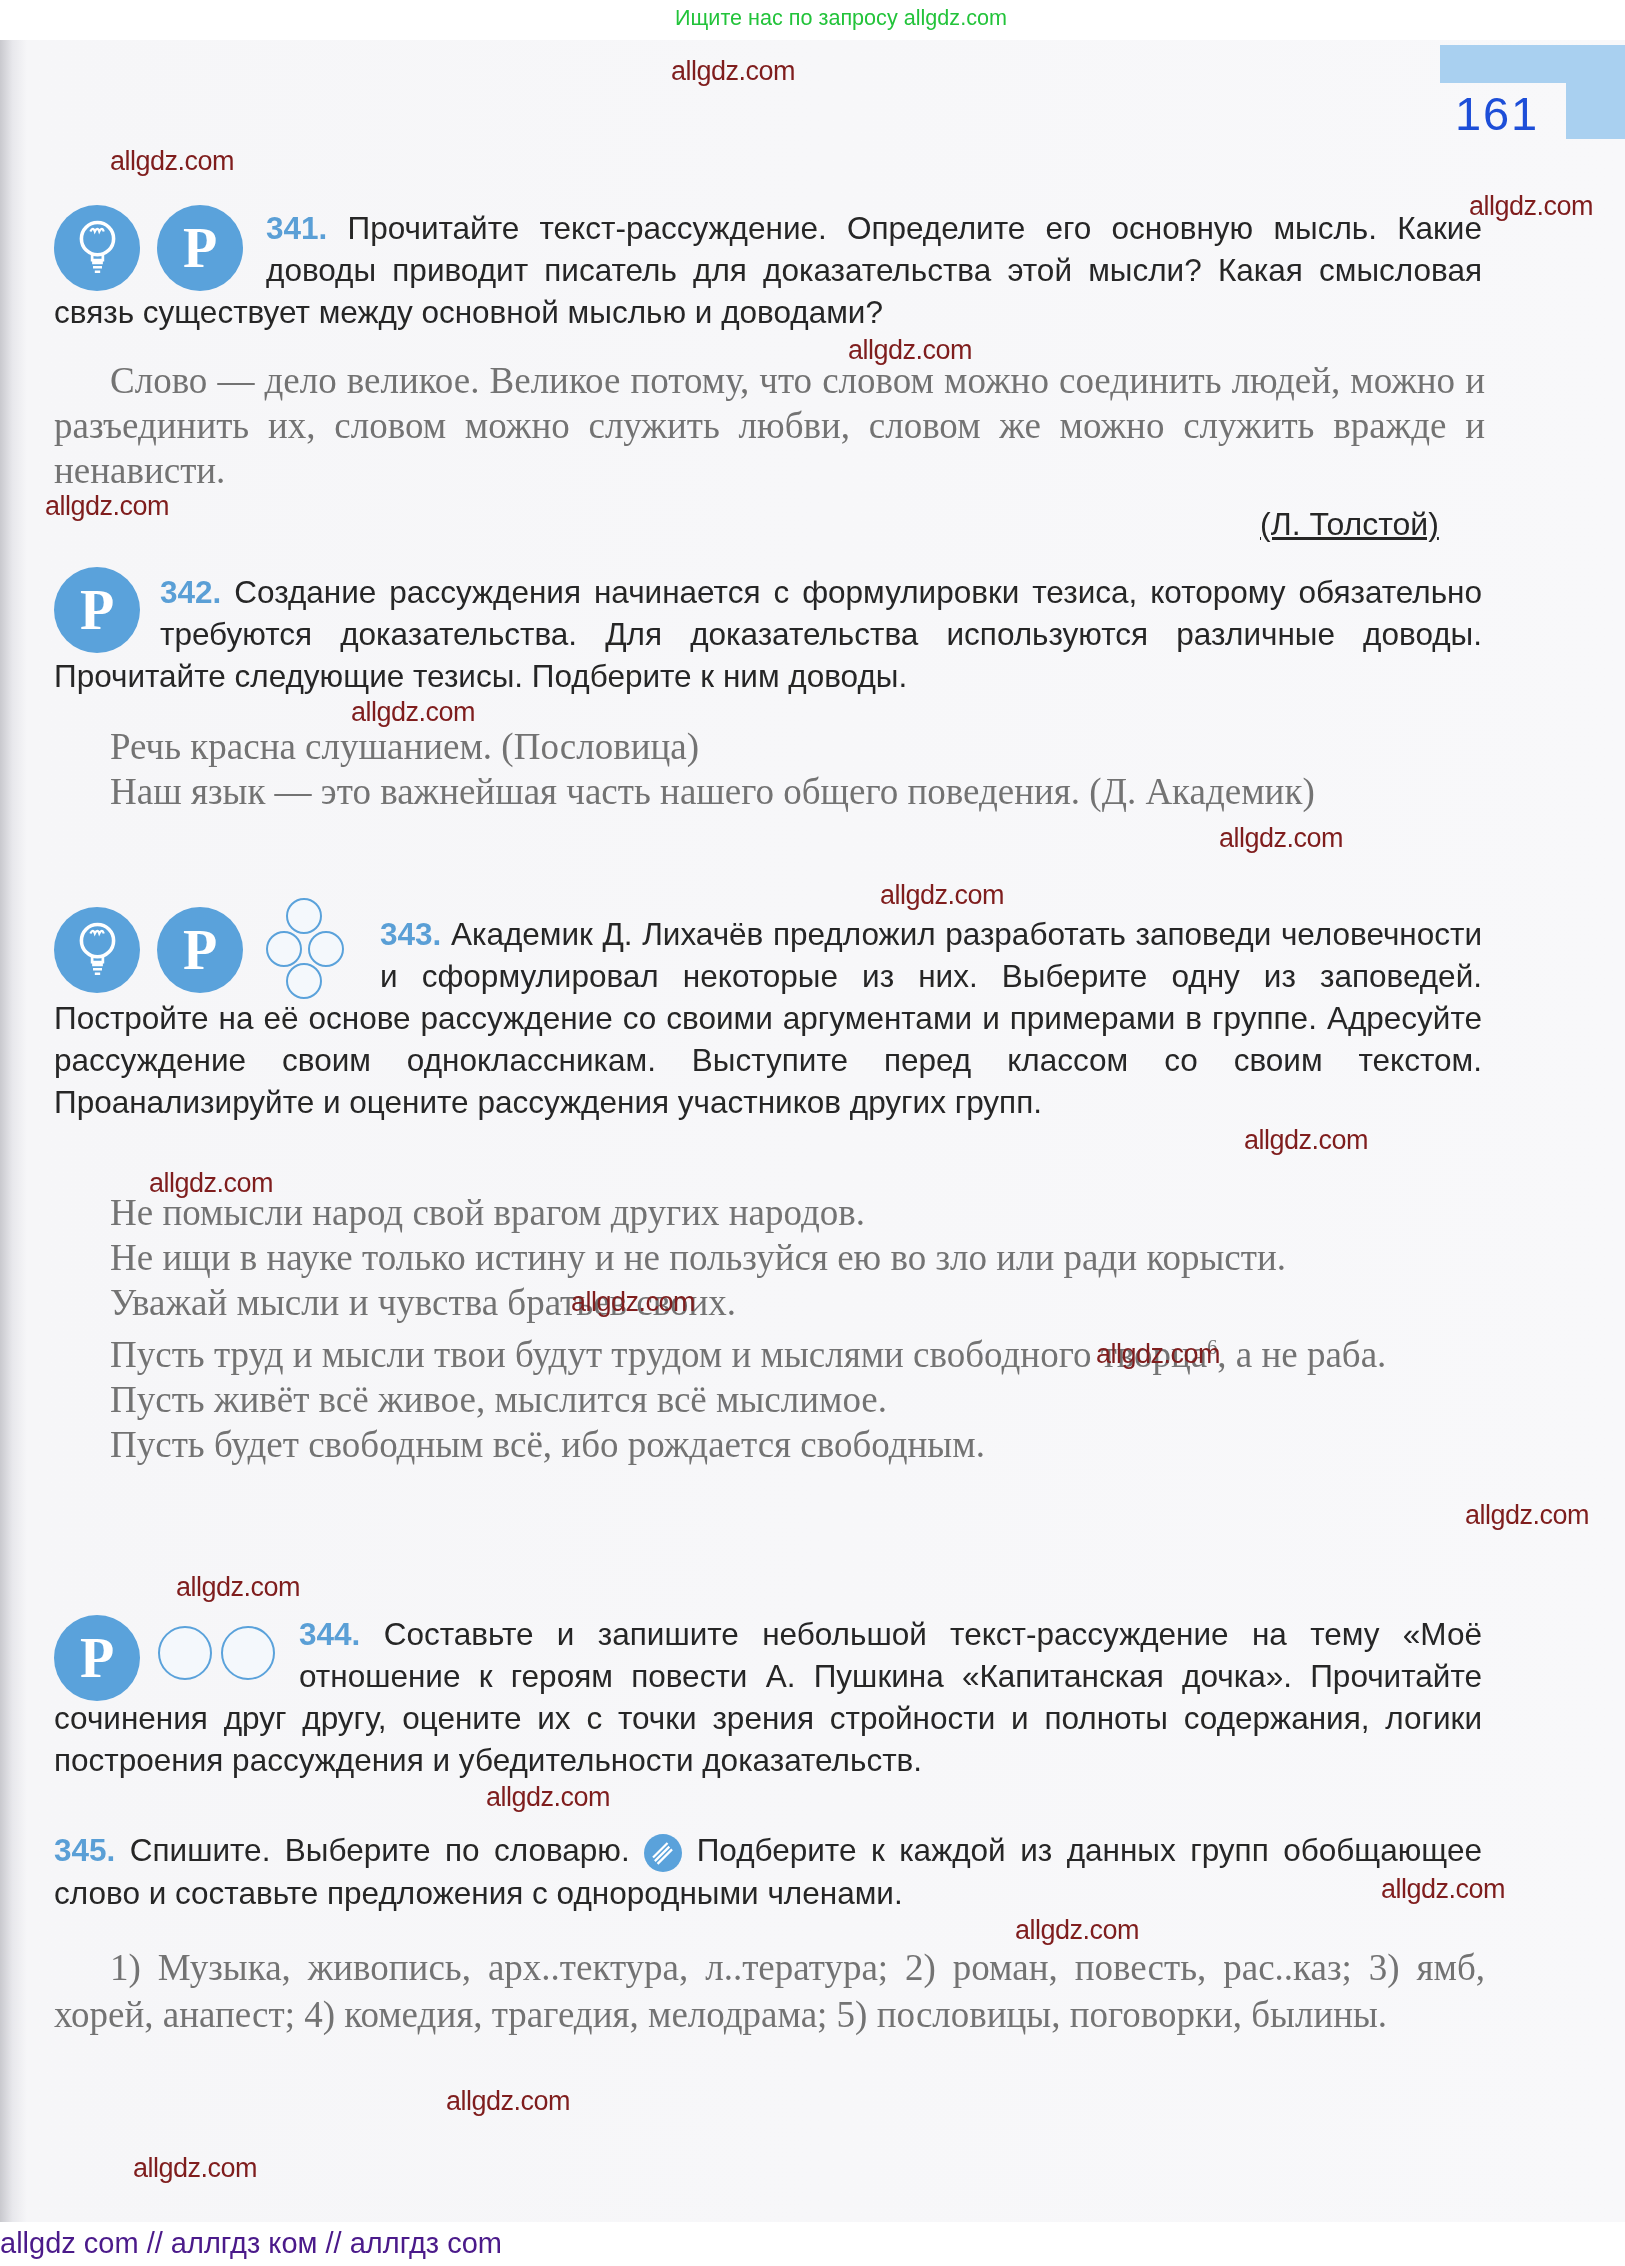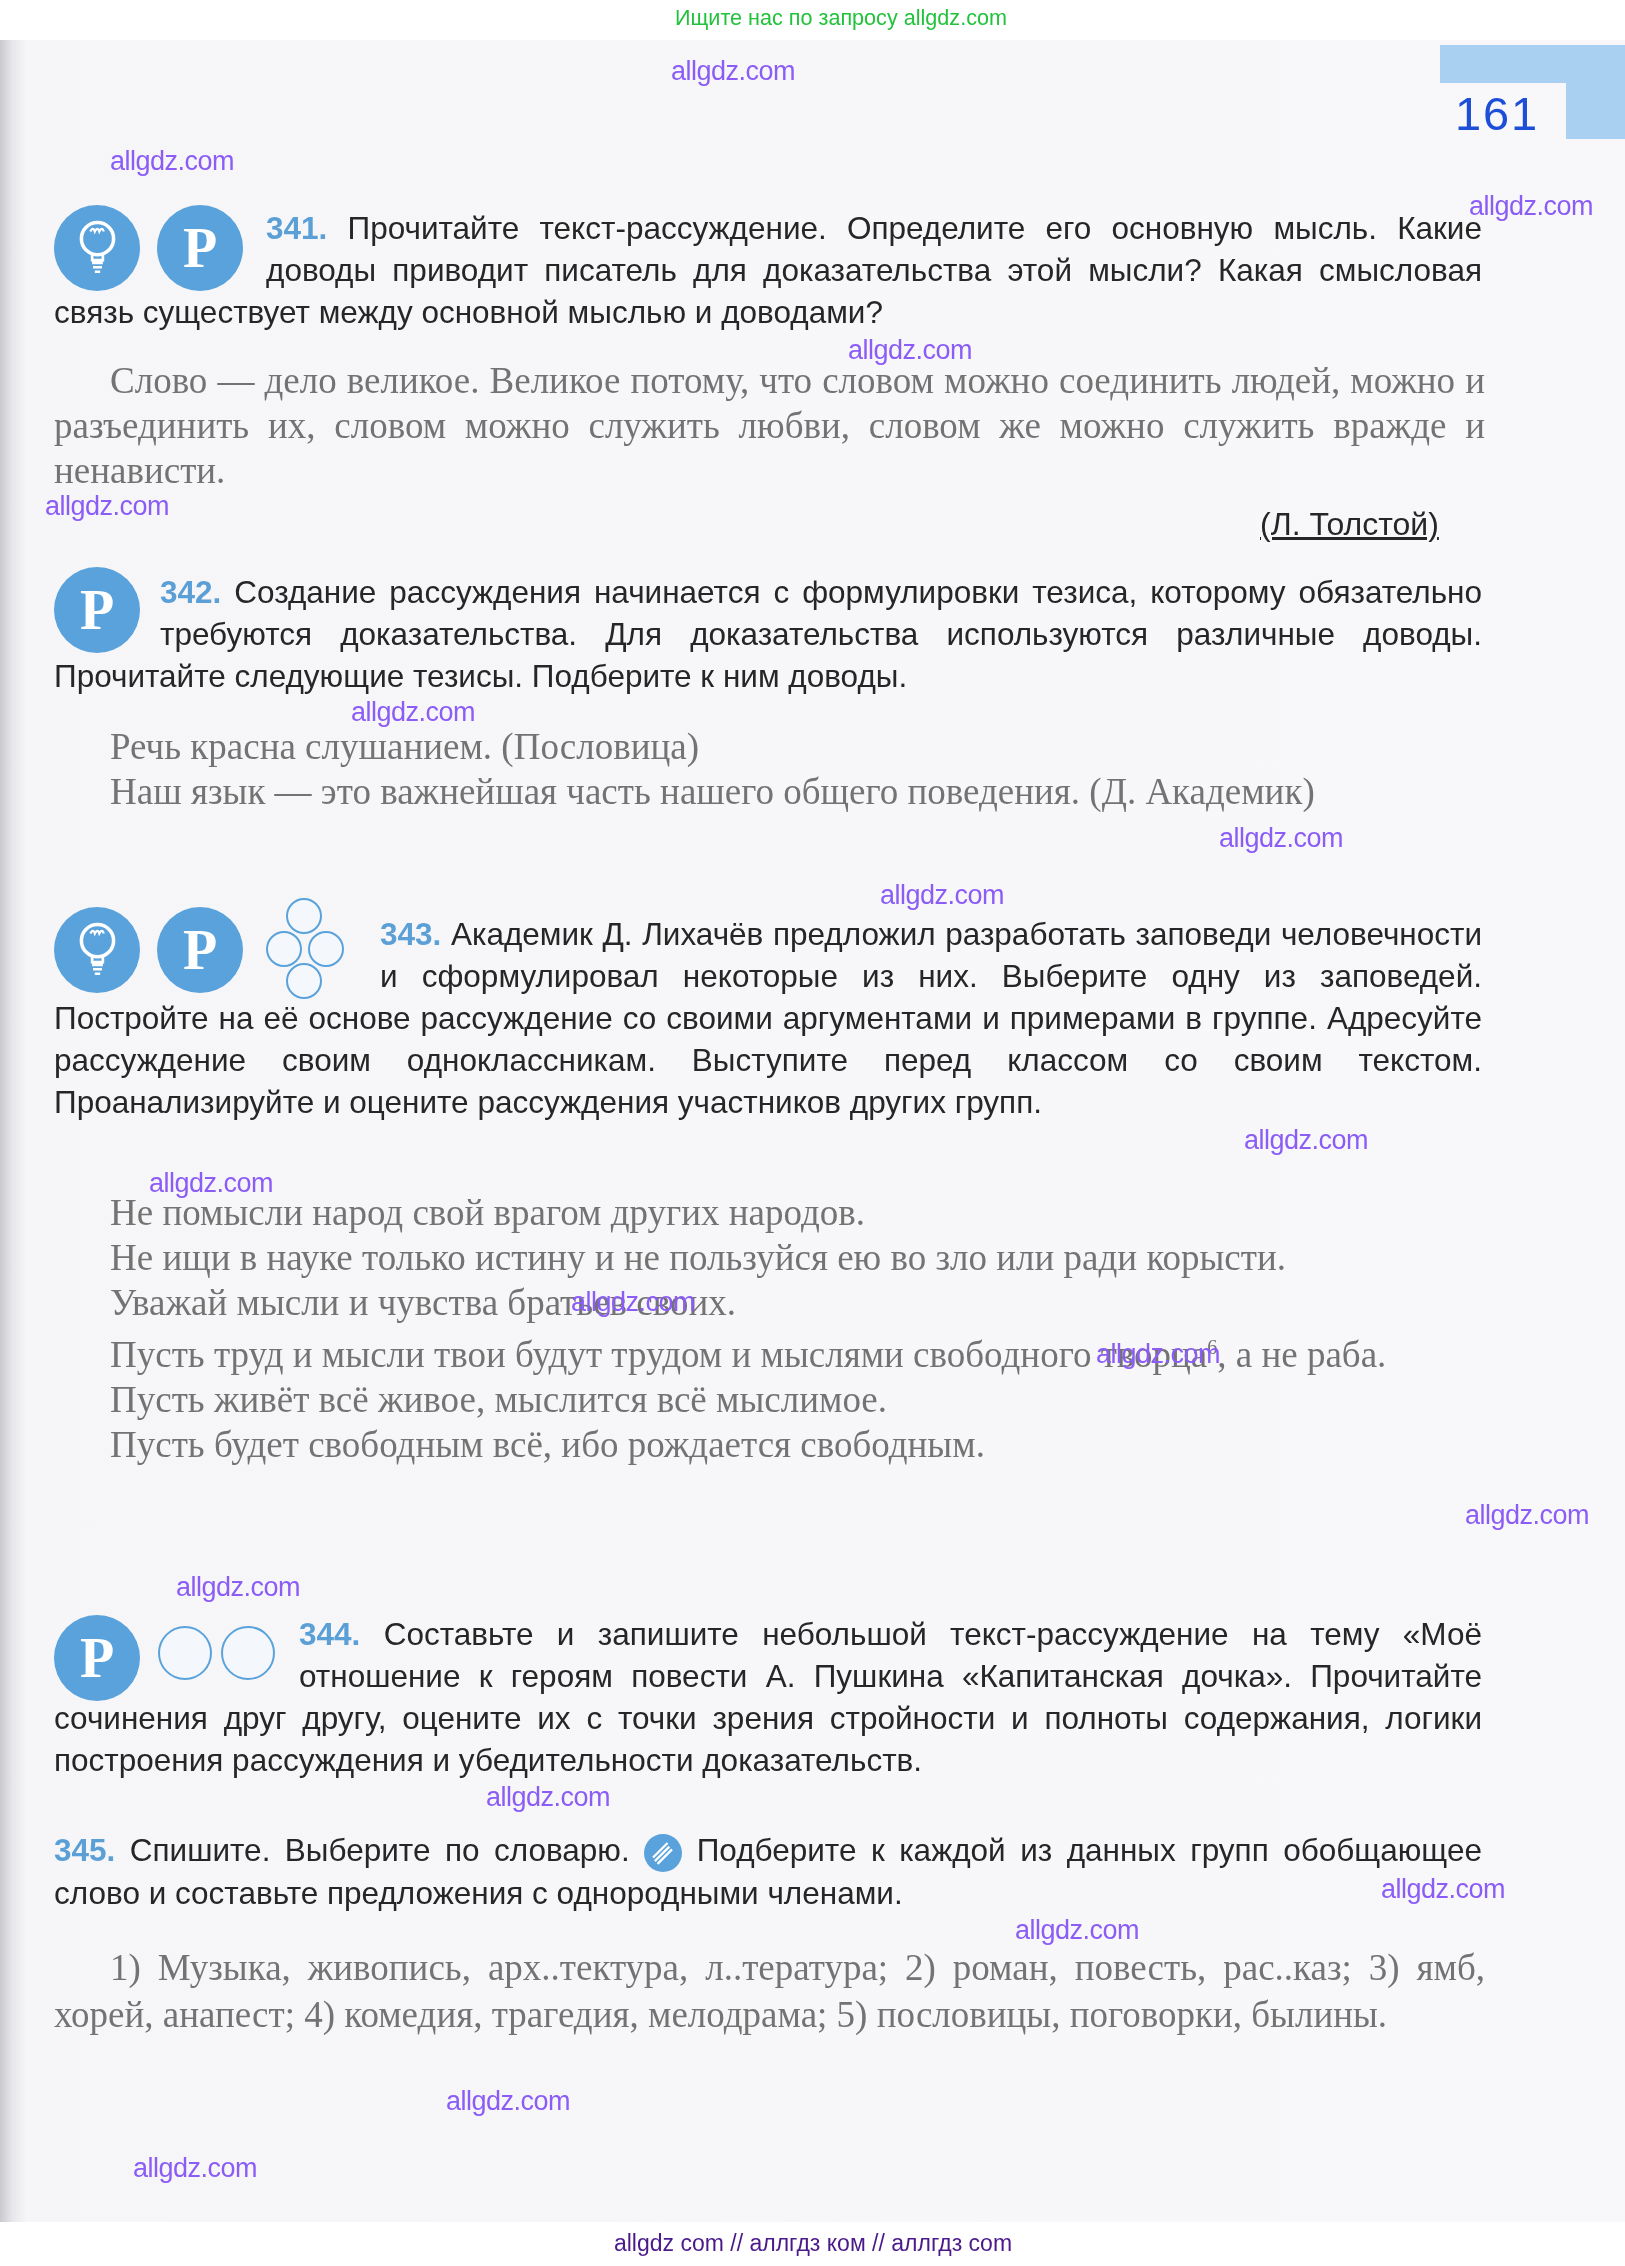--- a/index.html
+++ b/index.html
@@ -13,37 +13,37 @@
     text-align: center; line-height: 36px; font-size: 21.6px; color: #22c33a;
     background: #ffffff;
     padding-left: 28px;
   }
   .page {
     position: absolute; left: 0; top: 40px; width: 1626px; height: 2182px;
     background: linear-gradient(90deg, #c9c9ce 0px, #e8e8ec 12.6px, #f6f6f8 27px, #f8f8fa 100%);
   }
   .bottom-banner {
     position: absolute; left: 0; top: 2223px; width: 1626px; height: 43px;
-    text-align: center; line-height: 40px; font-size: 23px; color: #4b1a8a;
+    text-align: left; line-height: 40px; font-size: 29px; color: #4b1a8a;
     background: #ffffff;
   }
   .page-tab-top {
     position: absolute; left: 1440px; top: 45px; width: 185px; height: 38px;
     background: #a9d0f0;
   }
   .page-tab-side {
     position: absolute; left: 1566px; top: 45px; width: 59px; height: 94px;
     background: #a9d0f0;
   }
   .page-number {
     position: absolute; left: 1455px; top: 86px; font-size: 47px; font-weight: normal;
     color: #1d4ed8; font-family: "Liberation Sans", sans-serif; letter-spacing: 1.8px;
   }
   .wm {
-    position: absolute; font-size: 27px; color: #8b5cf6; font-family: "Liberation Sans", sans-serif;
+    position: absolute; font-size: 27px; color: #7f1d1d; font-family: "Liberation Sans", sans-serif;
     letter-spacing: -0.5px;
   }
   .task {
     position: absolute; left: 54px; width: 1428px;
     font-size: 31.5px; line-height: 42px; color: #262626;
     text-align: justify; font-family: "Liberation Sans", sans-serif;
   }
   .task .num { color: #5a9fd6; font-weight: bold; }
   .quote {
     position: absolute; left: 54px; width: 1431px;

